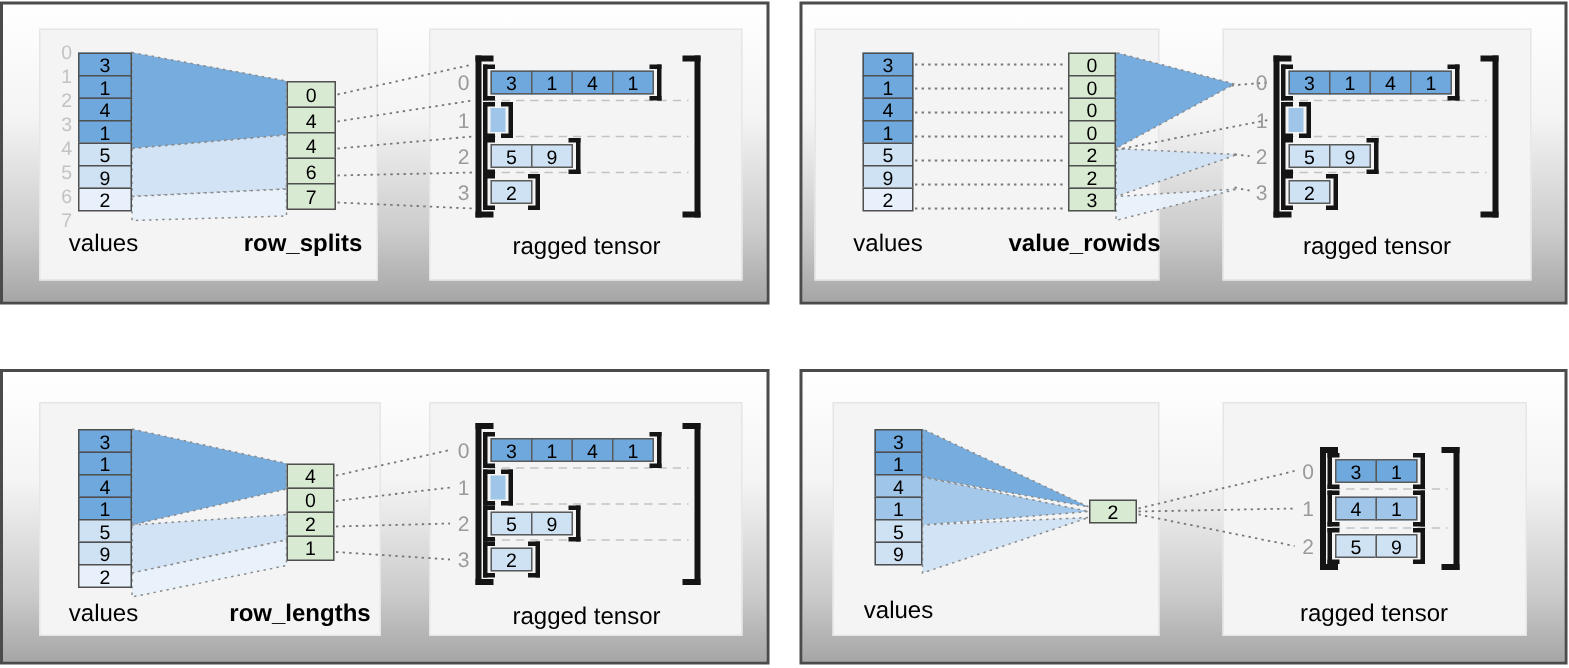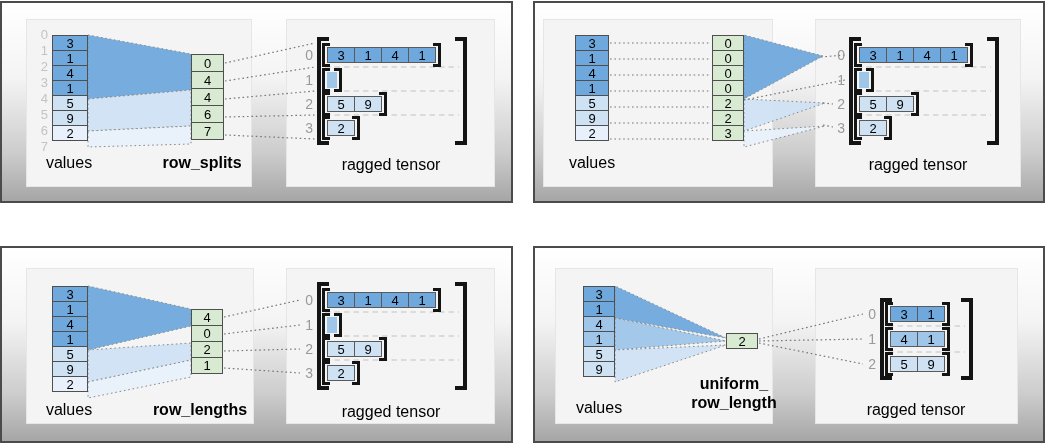--- a/index.html
+++ b/index.html
@@ -129,20 +129,24 @@
         <line x1="75" y1="136" x2="176" y2="136" stroke="#777777" stroke-width="1.2" stroke-dasharray="1.6 2.8"></line>
         <line x1="286" y1="54" x2="310" y2="52" stroke="#777777" stroke-width="1.2" stroke-dasharray="1.6 2.8"></line>
         <line x1="209" y1="97" x2="310" y2="77" stroke="#777777" stroke-width="1.2" stroke-dasharray="1.6 2.8"></line>
         <line x1="288" y1="100" x2="298" y2="101" stroke="#777777" stroke-width="1.2" stroke-dasharray="1.6 2.8"></line>
         <line x1="288" y1="122" x2="298" y2="124" stroke="#777777" stroke-width="1.2" stroke-dasharray="1.6 2.8"></line>
         <line x1="322" y1="64" x2="456" y2="64" stroke="#c2c2c2" stroke-width="1.1" stroke-dasharray="5.5 4"></line>
         <line x1="322" y1="88" x2="456" y2="88" stroke="#c2c2c2" stroke-width="1.1" stroke-dasharray="5.5 4"></line>
         <line x1="322" y1="112" x2="456" y2="112" stroke="#c2c2c2" stroke-width="1.1" stroke-dasharray="5.5 4"></line>
       </svg>
     <div class="lbl" style="left: 57px; top: 150px;">values</div>
+    <div class="lbl param-lbl" style="left: 188px; top: 150px;">
+      <div>value_rowids</div>
+
+    </div>
     <div class="lbl" style="left: 383px; top: 152px;">ragged tensor</div>
   <div class="cellcol" style="left: 40px; top: 32px; width: 34px;">
         <div class="vcell first" style="width: 34px; height: 16px; background: rgb(111, 168, 220);">3</div>
         <div class="vcell" style="width: 34px; height: 16px; background: rgb(111, 168, 220);">1</div>
         <div class="vcell" style="width: 34px; height: 16px; background: rgb(111, 168, 220);">4</div>
         <div class="vcell" style="width: 34px; height: 16px; background: rgb(111, 168, 220);">1</div>
         <div class="vcell" style="width: 34px; height: 16px; background: rgb(207, 226, 243);">5</div>
         <div class="vcell" style="width: 34px; height: 16px; background: rgb(207, 226, 243);">9</div>
         <div class="vcell" style="width: 34px; height: 16px; background: rgb(232, 241, 251);">2</div>
       </div>
@@ -262,24 +266,20 @@
         <polygon points="80,38 80,70 191,90" fill="#6fa8dc" fill-opacity="0.95" stroke="#8a8a8a" stroke-width="1" stroke-dasharray="1.6 2.8"></polygon>
         <polygon points="80,70 80,102 191,93" fill="#9fc5e8" fill-opacity="0.95" stroke="#8a8a8a" stroke-width="1" stroke-dasharray="1.6 2.8"></polygon>
         <polygon points="80,102 80,134 191,97" fill="#cfe2f3" fill-opacity="0.95" stroke="#8a8a8a" stroke-width="1" stroke-dasharray="1.6 2.8"></polygon>
         <line x1="224" y1="91" x2="328" y2="66" stroke="#777777" stroke-width="1.2" stroke-dasharray="1.6 2.8"></line>
         <line x1="224" y1="93" x2="328" y2="91" stroke="#777777" stroke-width="1.2" stroke-dasharray="1.6 2.8"></line>
         <line x1="224" y1="95" x2="328" y2="116" stroke="#777777" stroke-width="1.2" stroke-dasharray="1.6 2.8"></line>
         <line x1="353" y1="78" x2="430" y2="78" stroke="#c2c2c2" stroke-width="1.1" stroke-dasharray="5.5 4"></line>
         <line x1="353" y1="104" x2="430" y2="104" stroke="#c2c2c2" stroke-width="1.1" stroke-dasharray="5.5 4"></line>
       </svg>
     <div class="lbl" style="left: 64px; top: 150px;">values</div>
-    <div class="lbl param-lbl" style="left: 199px; top: 126px;">
-      <div>uniform_</div>
-      <div>row_length</div>
-    </div>
     <div class="lbl" style="left: 381px; top: 152px;">ragged tensor</div>
   <div class="cellcol" style="left: 48px; top: 38px; width: 32px;">
         <div class="vcell first" style="width: 32px; height: 16px; background: rgb(111, 168, 220);">3</div>
         <div class="vcell" style="width: 32px; height: 16px; background: rgb(111, 168, 220);">1</div>
         <div class="vcell" style="width: 32px; height: 16px; background: rgb(159, 197, 232);">4</div>
         <div class="vcell" style="width: 32px; height: 16px; background: rgb(159, 197, 232);">1</div>
         <div class="vcell" style="width: 32px; height: 16px; background: rgb(207, 226, 243);">5</div>
         <div class="vcell" style="width: 32px; height: 16px; background: rgb(207, 226, 243);">9</div>
       </div>
       <div class="cellcol" style="left: 191px; top: 85px; width: 32px;">

